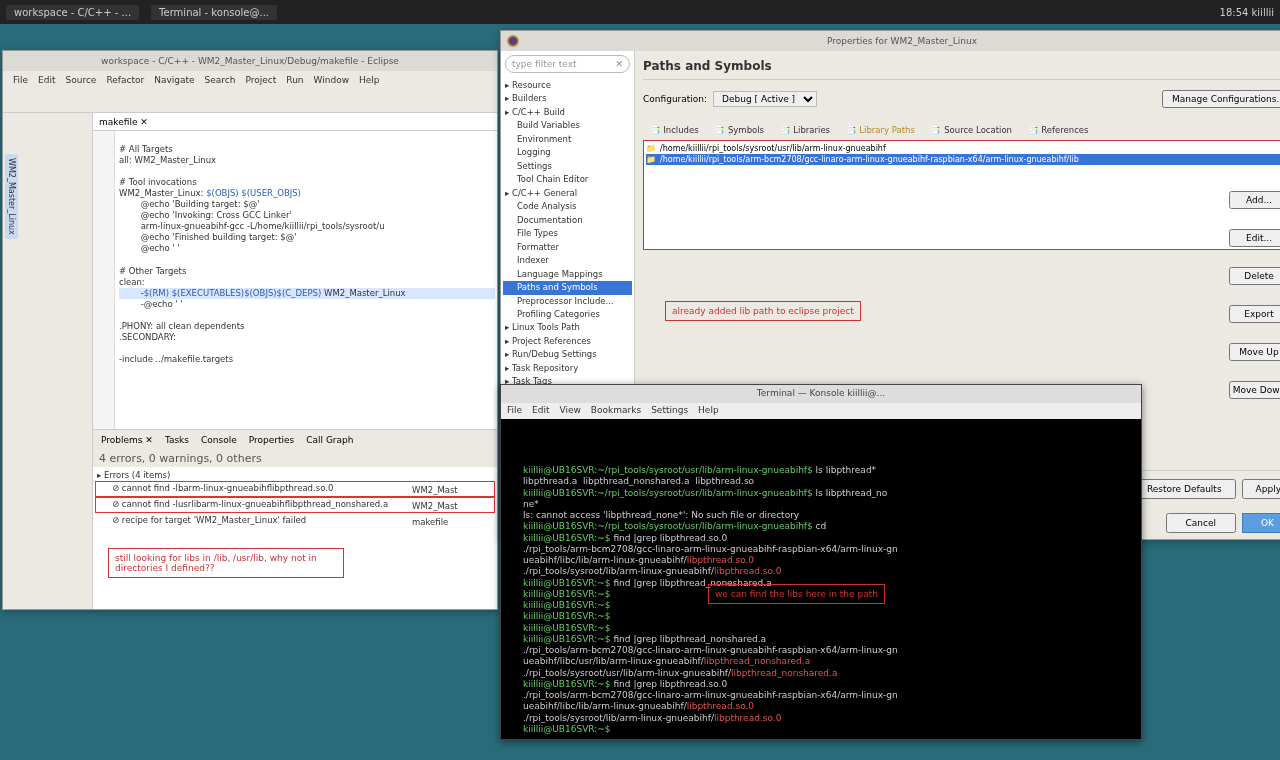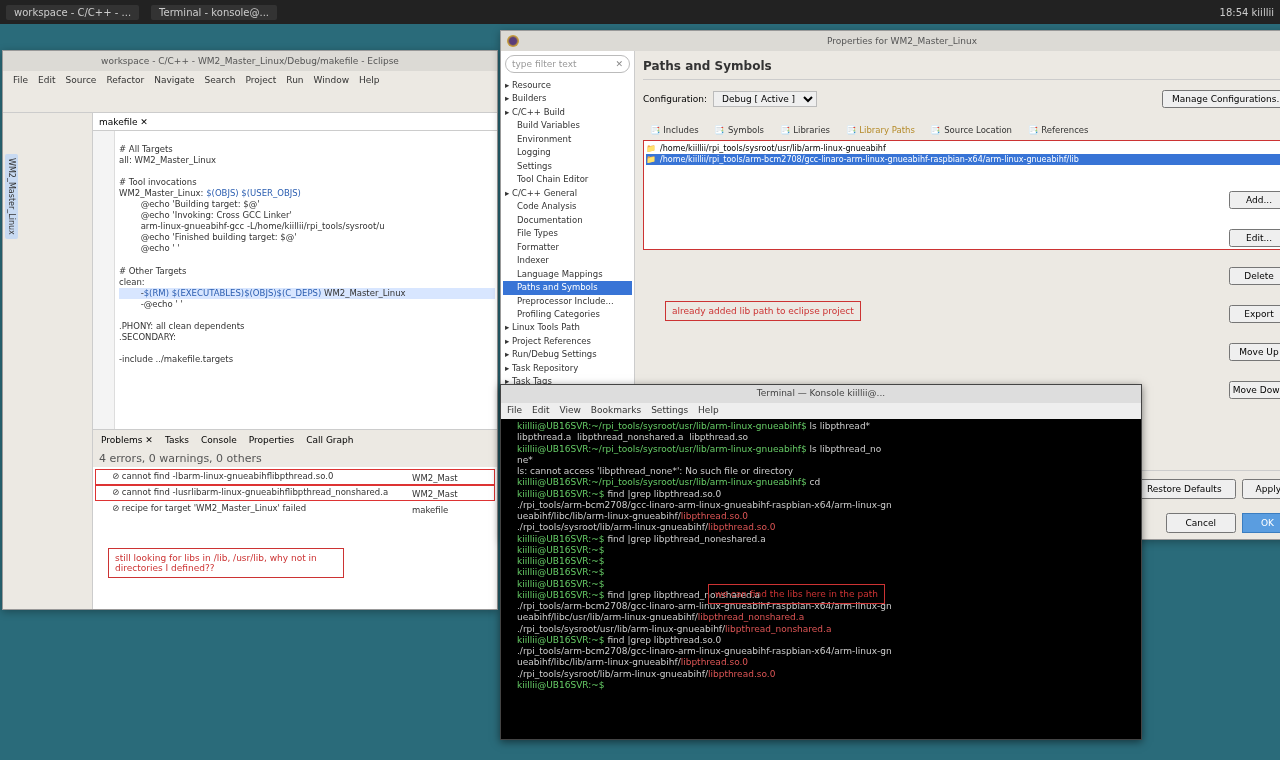--- a/index.html
+++ b/index.html
@@ -59,21 +59,21 @@
 .props-buttons button { font-size: 9px; width: 60px; padding: 2px 0;}
 .props-bottom { margin-top: auto; display: flex; gap: 6px; justify-content: flex-end; padding-top: 8px; border-top: 1px solid #ccc;}
 .props-bottom button { font-size: 9px; padding: 3px 12px;}
 .props-footer { display: flex; gap: 6px; justify-content: flex-end; padding: 6px 10px;}
 .props-footer button { font-size: 9px; padding: 3px 18px;}
 .props-footer .ok { background: #5a9de0; color: #fff; border: 1px solid #3a7dc0;}
 
 .terminal { position: absolute; top: 384px; left: 500px; width: 642px; height: 356px; background: #000; color: #ccc; font-family: monospace; font-size: 9px; line-height: 1.25; border: 1px solid #444; box-shadow: 0 2px 8px rgba(0,0,0,0.5); display: flex; flex-direction: column;}
 .term-title { height: 18px; background: #ddd; color: #444; display: flex; align-items: center; justify-content: center; font-size: 9px;}
 .term-menu { height: 16px; background: #eee; color: #333; display: flex; align-items: center; gap: 10px; padding: 0 6px; font-size: 9px;}
-.term-body { flex: 1; padding: 2px 16px; overflow: hidden; white-space: pre-wrap; word-break: break-all;}
+.term-body { flex: 1; padding: 2px 22px; overflow: hidden; white-space: pre-wrap; word-break: break-all; margin-top: 44px;}
 .term-body .grn { color: #6c6;}
 .term-body .red { color: #d55;}
 </style>
 </head>
 <body>
 
 <div class="taskbar">
   <span class="task">workspace - C/C++ - ...</span>
   <span class="task">Terminal - konsole@...</span>
   <span class="clock">18:54  kiillii</span>
@@ -105,20 +105,21 @@
       <div class="problems-pane">
         <div class="problems-tabs" id="problems-tabs">
             <span class="ptab">Problems ✕</span>
             <span class="ptab">Tasks</span>
             <span class="ptab">Console</span>
             <span class="ptab">Properties</span>
             <span class="ptab">Call Graph</span>
           </div>
         <div class="problems-summary">4 errors, 0 warnings, 0 others</div>
         <div class="problems-list" id="problems-list">
+            <div class="grp">▸ Errors (4 items)</div>
             <div class="err boxed"><span style="display:inline-block;width:300px;overflow:hidden;">⊘ cannot find -lbarm-linux-gnueabihflibpthread.so.0</span><span>WM2_Mast</span></div>
             <div class="err boxed"><span style="display:inline-block;width:300px;overflow:hidden;">⊘ cannot find -lusrlibarm-linux-gnueabihflibpthread_nonshared.a</span><span>WM2_Mast</span></div>
             <div class="err"><span style="display:inline-block;width:300px;overflow:hidden;">⊘ recipe for target 'WM2_Master_Linux' failed</span><span>makefile</span></div>
           </div>
       </div>
     </div>
   </div>
 </div>
 <div class="annot-red filled" style="top:548px; left:108px; width:236px;">still looking for libs in /lib, /usr/lib,
 why not in directories I defined??</div>

